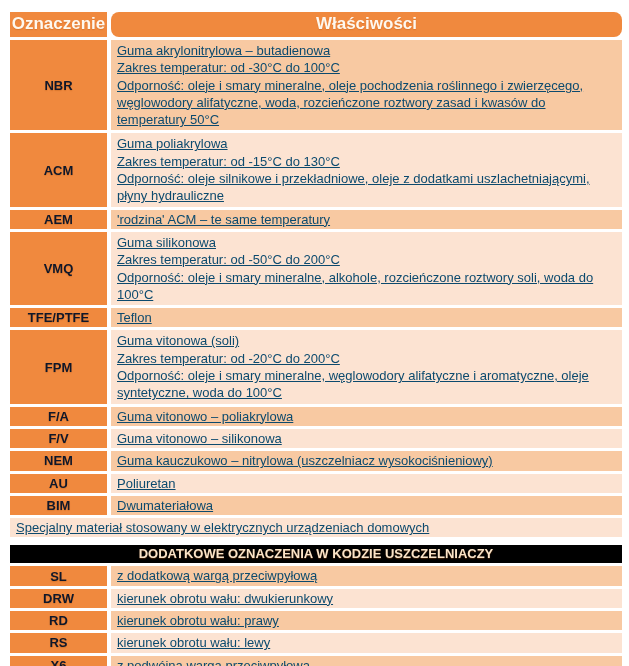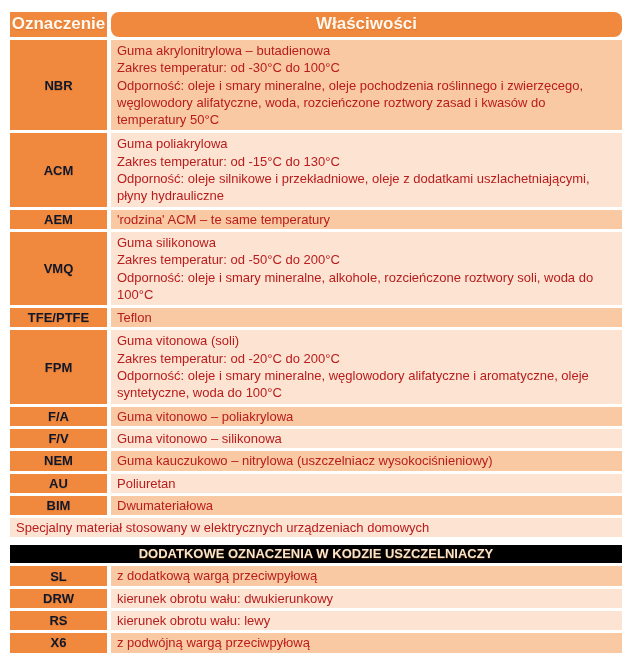--- a/index.html
+++ b/index.html
@@ -27,28 +27,29 @@
     color: #0f172a;
     font-weight: bold;
     font-size: 13px;
     display: flex;
     align-items: center;
     justify-content: center;
     text-shadow: 0 1px 1px rgba(180,90,20,0.35);
   }
   .desc-cell {
     flex: 1 1 auto;
-    color: #b91c1c;
+    color: #0c4a6e;
     font-size: 13px;
     line-height: 17.3px;
     padding: 1px 10px 1px 6px;
     min-height: 17px;
     display: flex;
     flex-direction: column;
     justify-content: center;
+    text-decoration: underline;
   }
   .desc-cell.multi { padding-top: 2px; padding-bottom: 2px; }
   .dark  { background: #F8C9A2; }
   .light { background: #FCE3D2; }
   .header-row .hcell {
     background: #F0893E;
     color: #FEF8EF;
     font-weight: bold;
     font-size: 17px;
     text-align: center;
@@ -181,20 +182,26 @@
     </div>
   </div>
 
   <div class="row">
     <div class="code-cell">DRW</div>
     <div class="desc-cell light">
       <div>kierunek obrotu wału: dwukierunkowy</div>
     </div>
   </div>
 
+  <div class="row">
+    <div class="code-cell">RD</div>
+    <div class="desc-cell dark">
+      <div>kierunek obrotu wału: prawy</div>
+    </div>
+  </div>
 
   <div class="row">
     <div class="code-cell">RS</div>
     <div class="desc-cell light">
       <div>kierunek obrotu wału: lewy</div>
     </div>
   </div>
 
   <div class="row">
     <div class="code-cell">X6</div>

